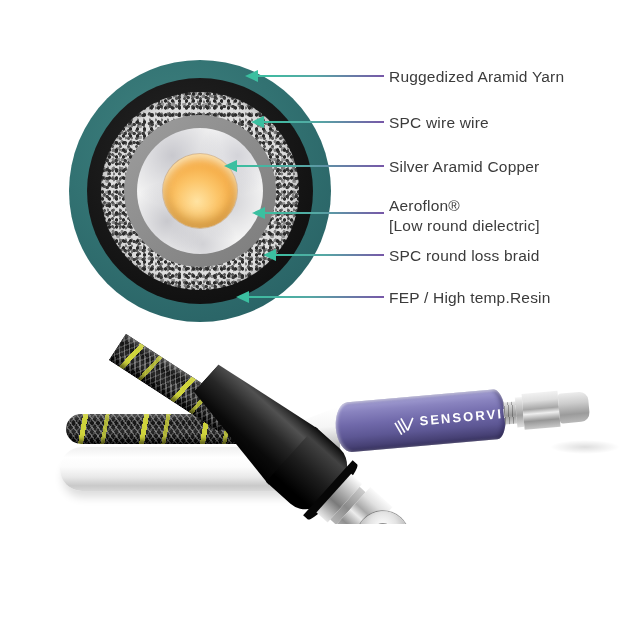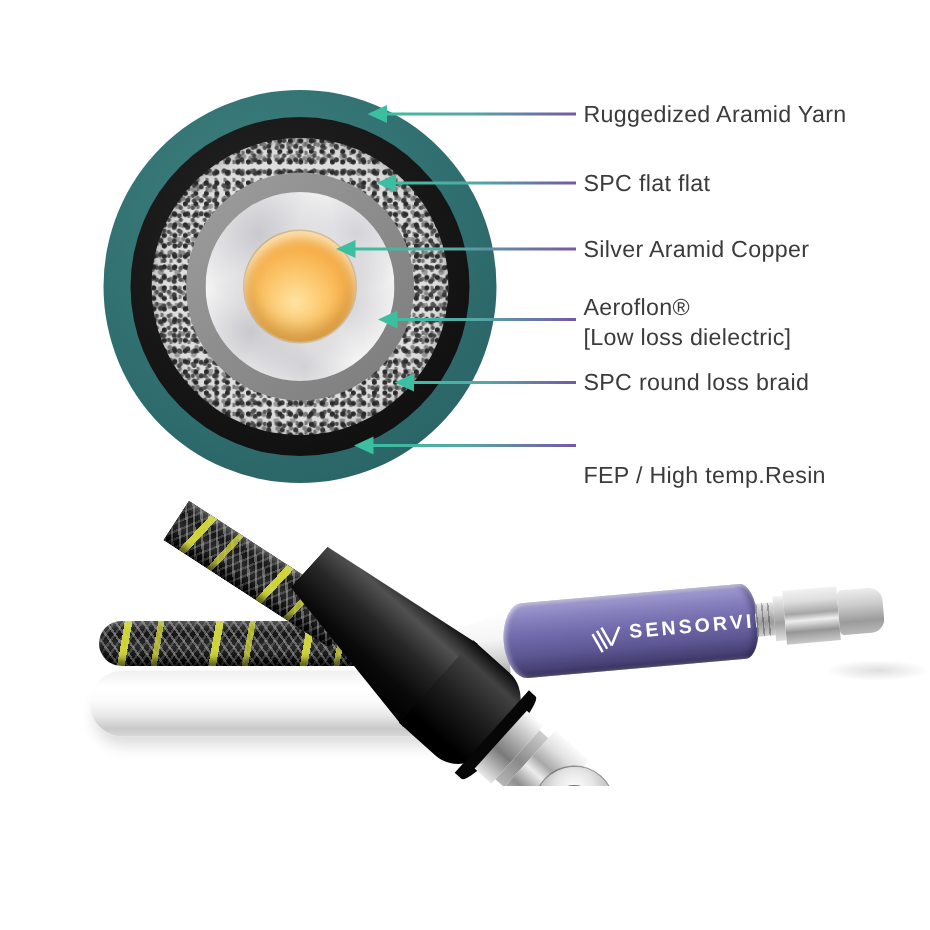--- a/index.html
+++ b/index.html
@@ -133,26 +133,26 @@
     <div class="callout-head" style="left:252px;top:207px;"></div>
     <div class="callout-line" style="left:264px;top:212px;width:120px;"></div>
 
     <div class="callout-head" style="left:263px;top:249px;"></div>
     <div class="callout-line" style="left:275px;top:254px;width:109px;"></div>
 
     <div class="callout-head" style="left:236px;top:291px;"></div>
     <div class="callout-line" style="left:248px;top:296px;width:136px;"></div>
 
     <div class="diagram-label" style="top:67px;">Ruggedized Aramid Yarn</div>
-    <div class="diagram-label" style="top:113px;">SPC flat flat</div>
+    <div class="diagram-label" style="top:113px;">SPC wire wire</div>
     <div class="diagram-label" style="top:157px;">Silver Aramid Copper</div>
     <div class="diagram-label" style="top:196px;">Aeroflon®
-[Low loss dielectric]</div>
+[Low round dielectric]</div>
     <div class="diagram-label" style="top:246px;">SPC round loss braid</div>
-    <div class="diagram-label" style="top:288px;margin-top:20px;">FEP / High temp.Resin</div>
+    <div class="diagram-label" style="top:288px;">FEP / High temp.Resin</div>
   </section>
 
   <section>
     <div class="shadow shadow-big"></div>
     <div class="shadow shadow-small"></div>
 
     <div class="white-cable"></div>
     <div class="braid braid-h"></div>
     <div class="braid braid-d"></div>
 

